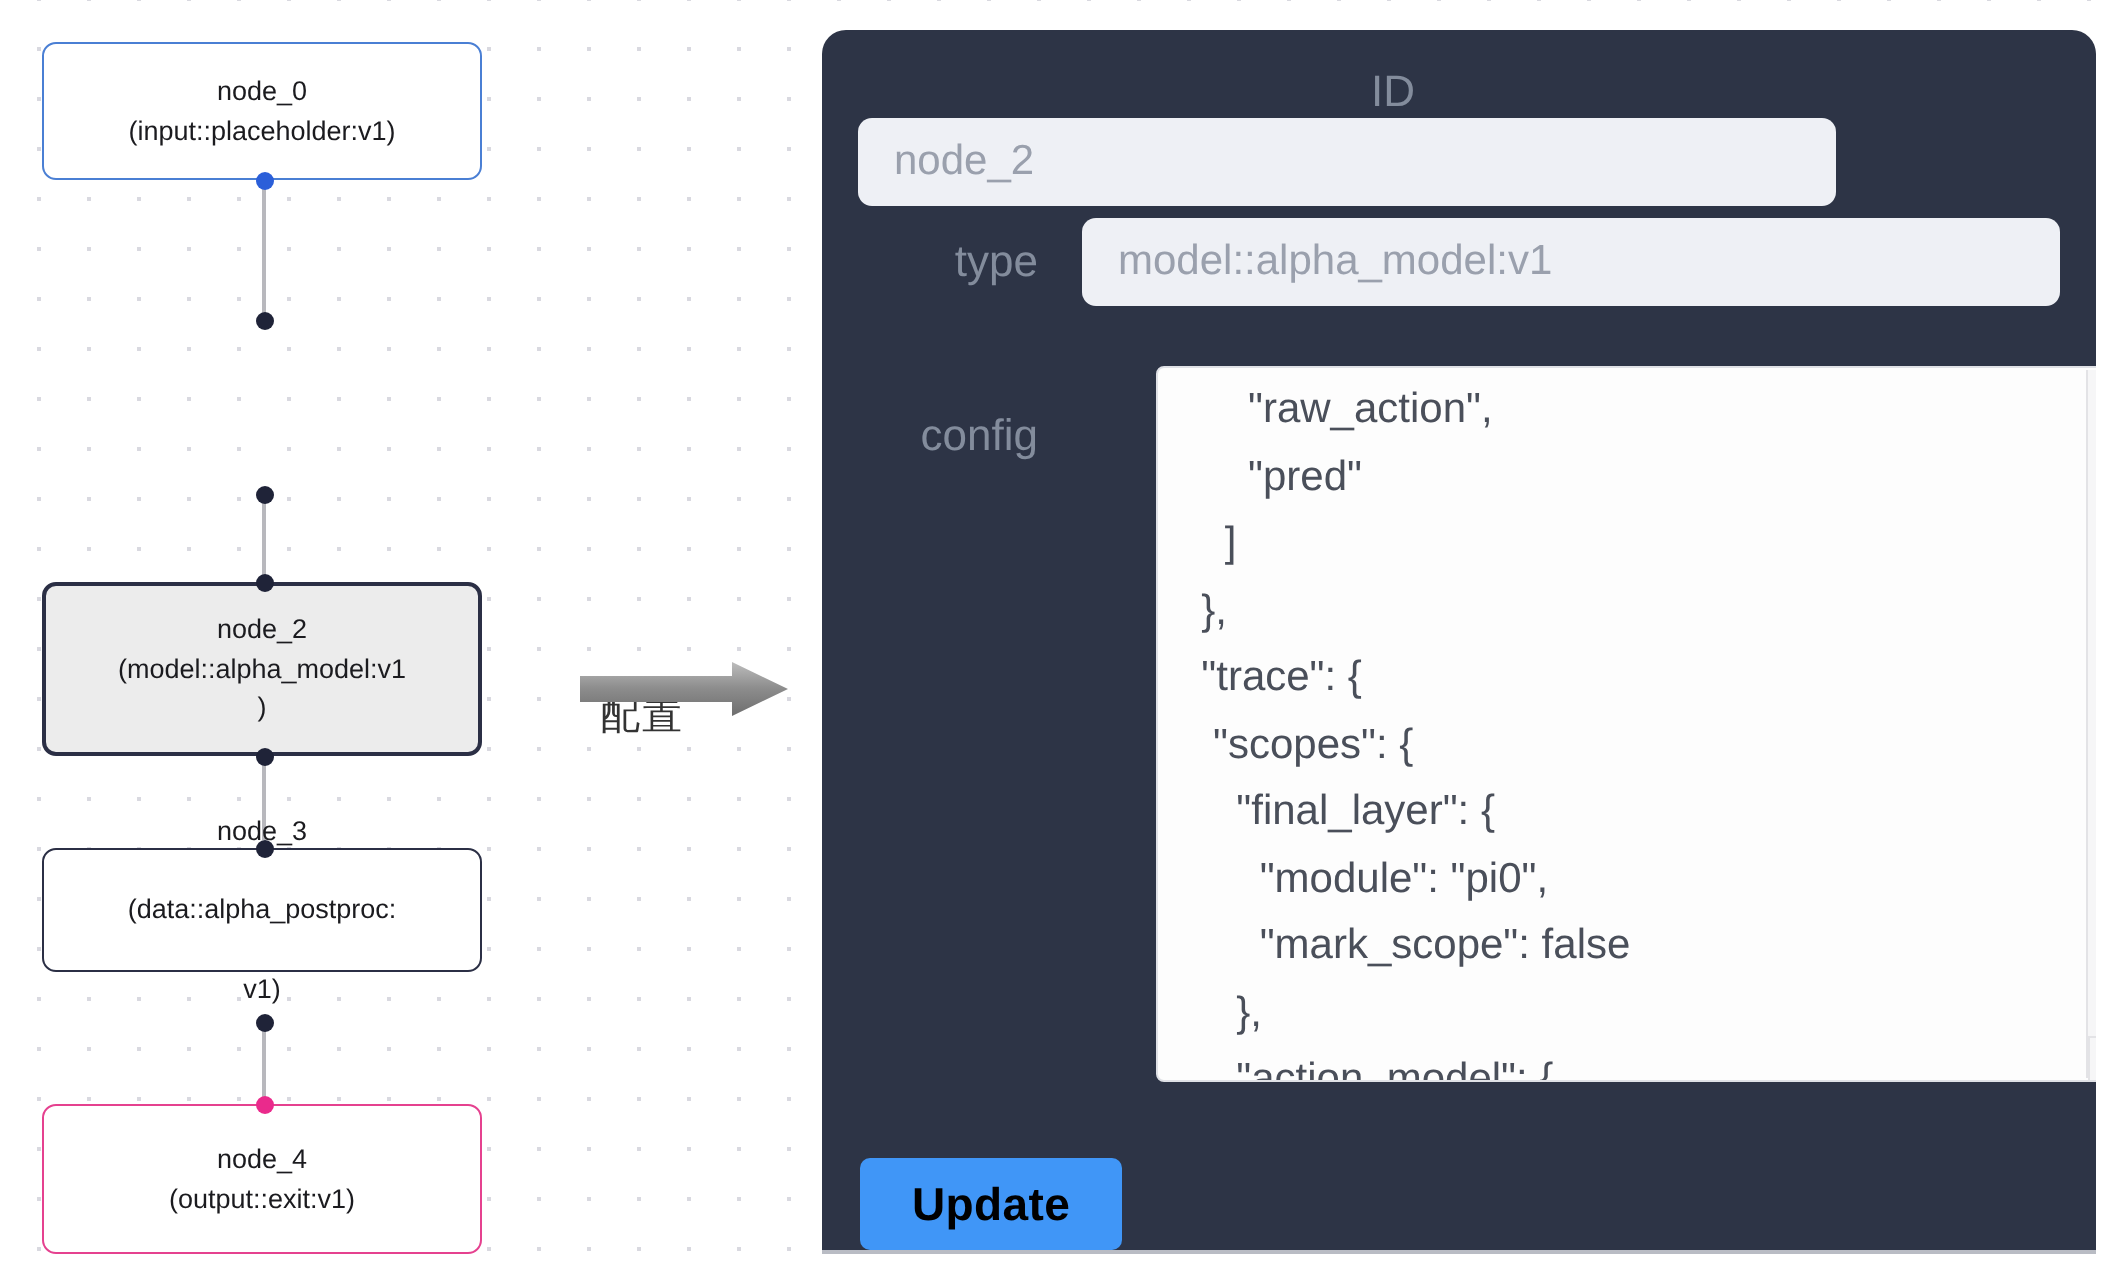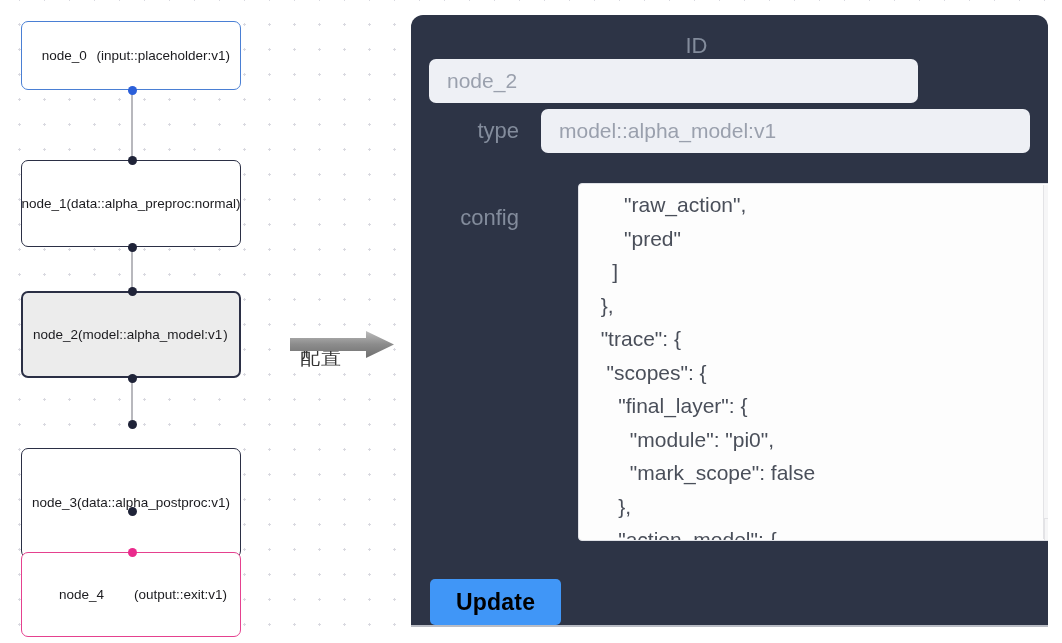--- a/index.html
+++ b/index.html
@@ -37,21 +37,21 @@
   }
 
   .node {
     position: absolute;
     left: 21px;
     width: 220px;
     border-radius: 7px;
     background: #ffffff;
     border: 1.6px solid #2b2f45;
     display: flex;
-    flex-direction: row;
+    flex-direction: column;
     align-items: center;
     justify-content: center;
     text-align: center;
     padding: 7px 10px;
     font-size: 13.5px;
     line-height: 1.45;
     color: #1b1b1f;
     box-shadow: 0 0 0 0 rgba(0,0,0,0);
   }
   .node .nline { display: block; width: 100%; }
@@ -233,45 +233,40 @@
     <div class="edge" style="top:247px;height:45px;"></div>
     <div class="edge" style="top:378px;height:42px;"></div>
     <div class="edge" style="top:511px;height:41px;"></div>
 
     <div class="node blue-edge" style="top:21px;height:69px;">
       <span class="nline">node_0</span>
       <span class="nline">(input::placeholder:v1)</span>
     </div>
     <div class="handle blue" style="top:86px;"></div>
 
-    <div class="node" style="top:160px;height:87px;">
-      <span class="nline">node_1</span>
-      <span class="nline">(data::alpha_preproc:n</span>
-      <span class="nline">ormal)</span>
-    </div>
     <div class="handle" style="top:156px;"></div>
     <div class="handle" style="top:243px;"></div>
 
     <div class="node selected" style="top:291px;height:87px;">
       <span class="nline">node_2</span>
       <span class="nline">(model::alpha_model:v1</span>
       <span class="nline">)</span>
     </div>
     <div class="handle" style="top:287px;"></div>
     <div class="handle" style="top:374px;"></div>
 
-    <div class="node" style="top:448px;height:110px;">
+    <div class="node" style="top:424px;height:62px;gap:20px;">
       <span class="nline">node_3</span>
       <span class="nline">(data::alpha_postproc:</span>
       <span class="nline">v1)</span>
     </div>
     <div class="handle" style="top:420px;"></div>
     <div class="handle" style="top:507px;"></div>
 
-    <div class="node pink-edge" style="top:552px;height:85px;justify-content:space-between;">
+    <div class="node pink-edge" style="top:552px;height:75px;">
       <span class="nline">node_4</span>
       <span class="nline">(output::exit:v1)</span>
     </div>
     <div class="handle pink" style="top:548px;"></div>
   </div>
 
   <div id="arrow-group">
     <div id="arrow-label">配置</div>
     <svg id="arrow-svg" width="108" height="30" viewBox="0 0 108 30">
       <defs>

